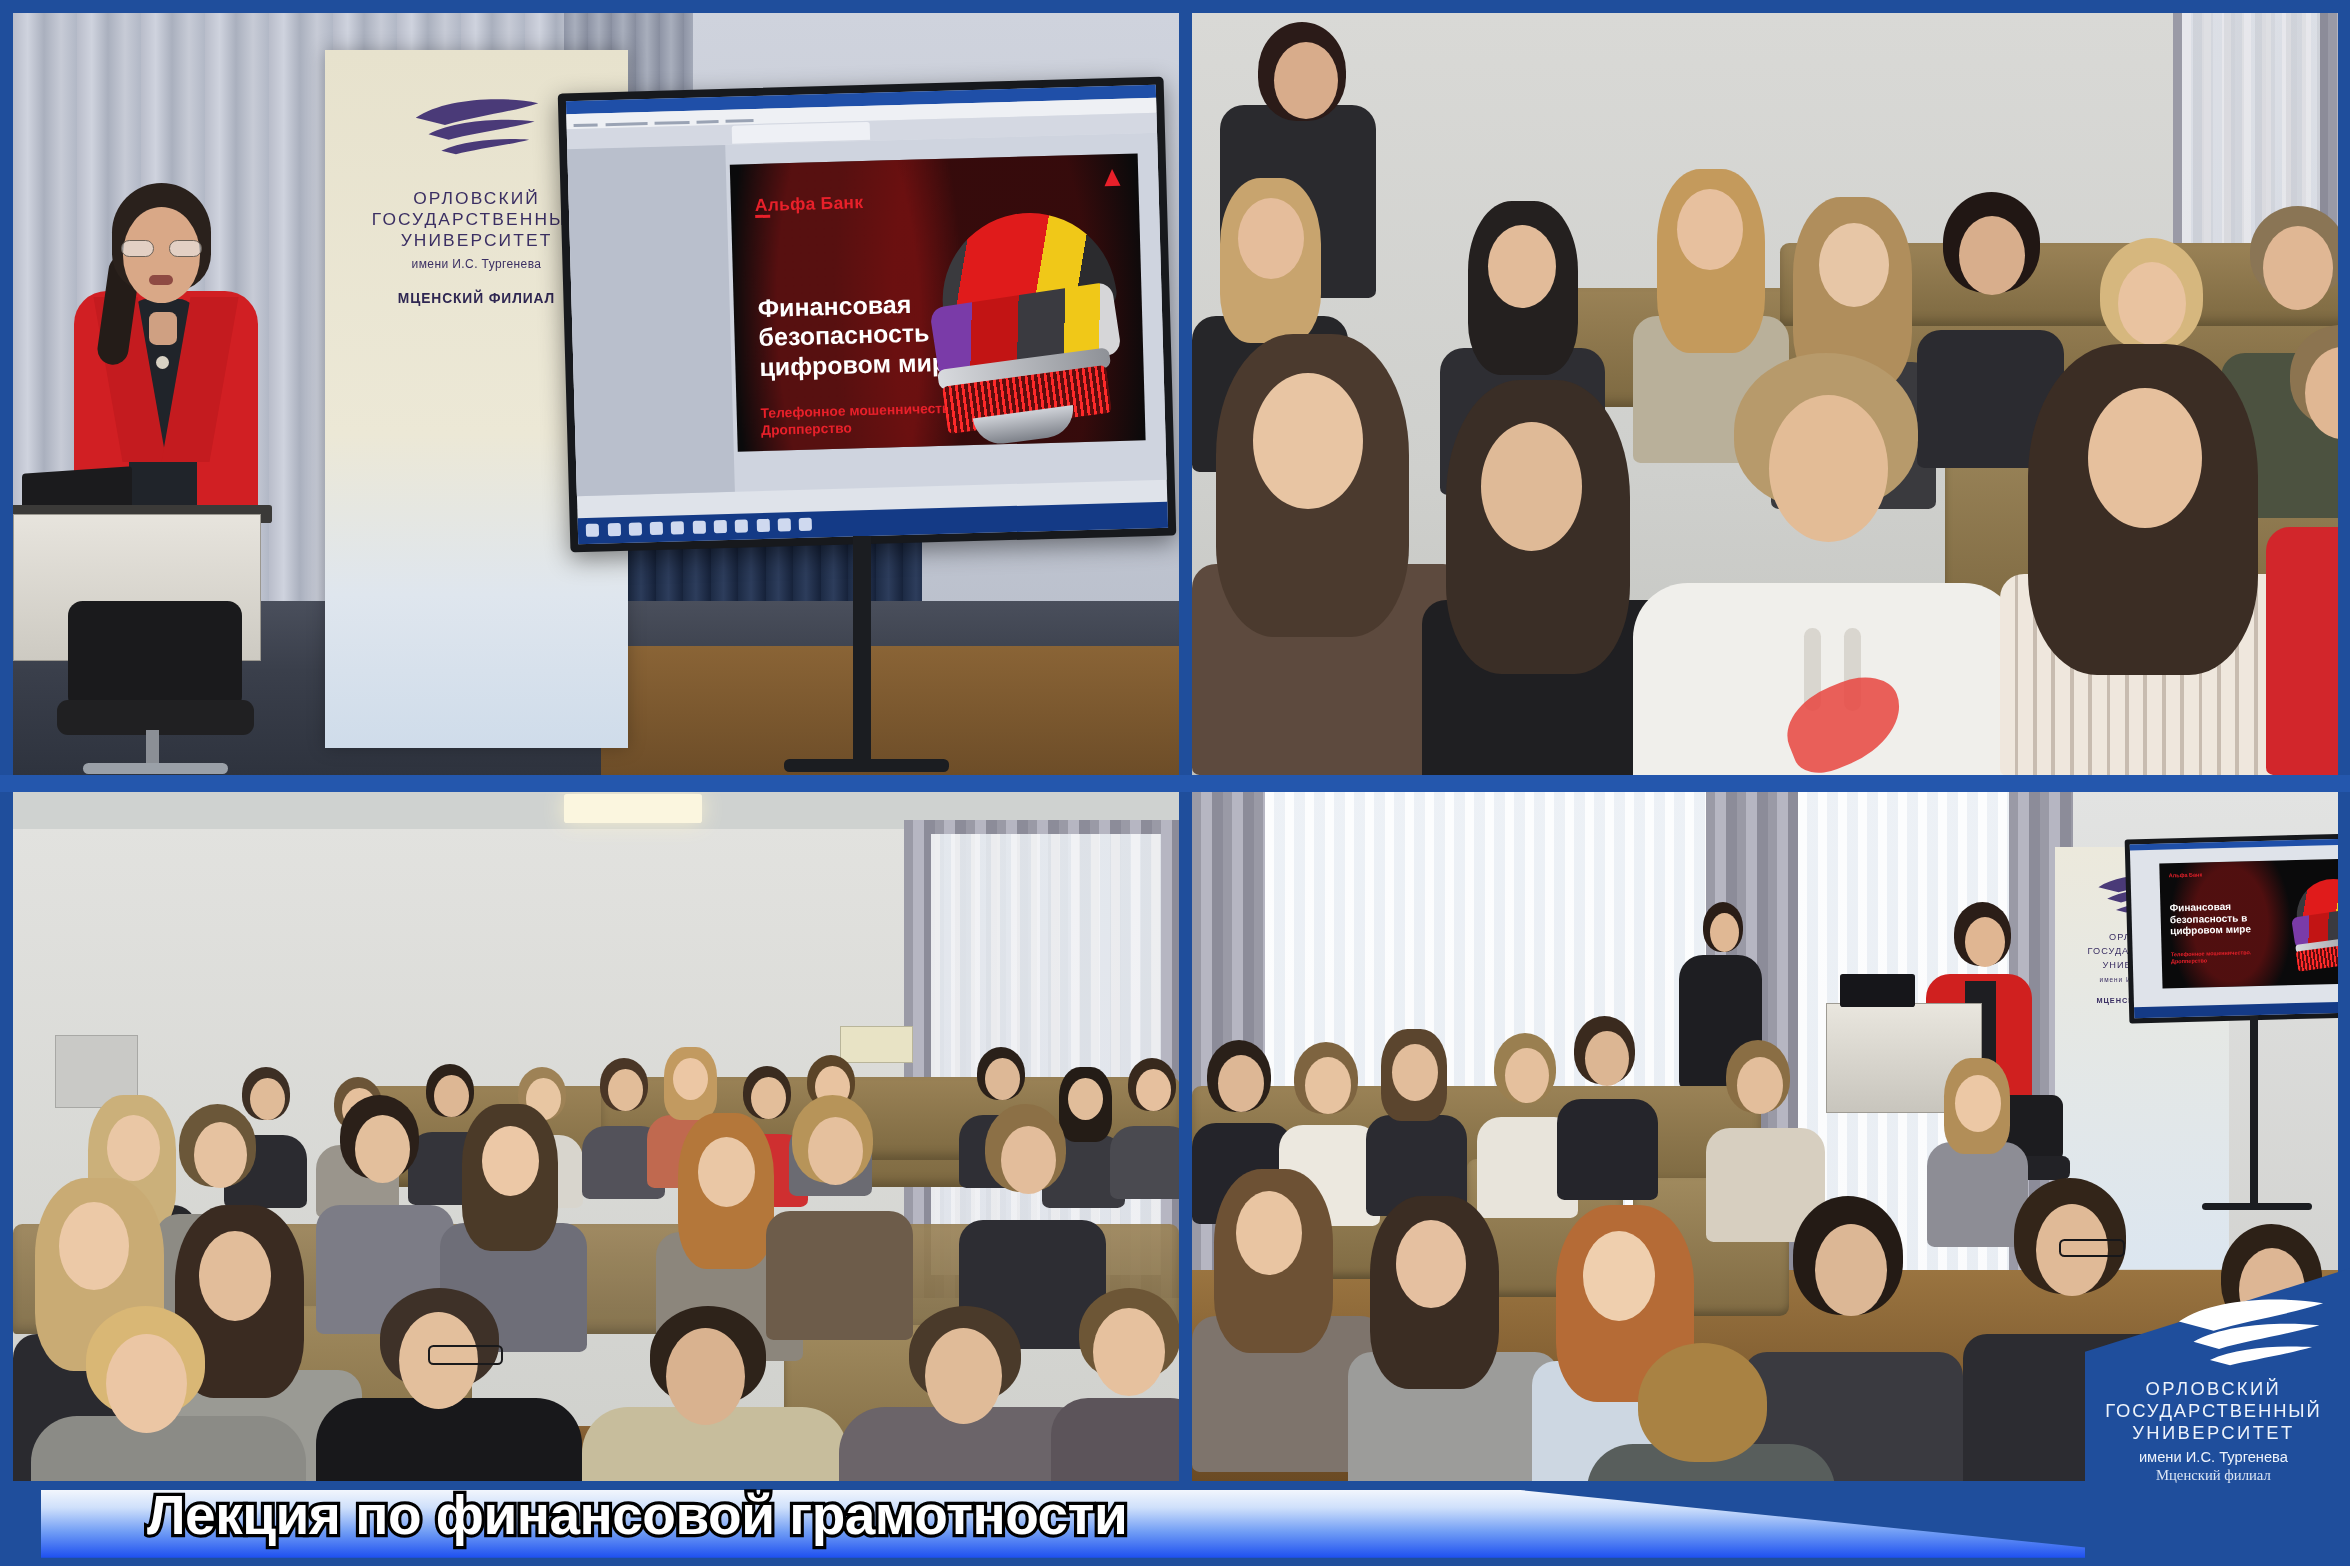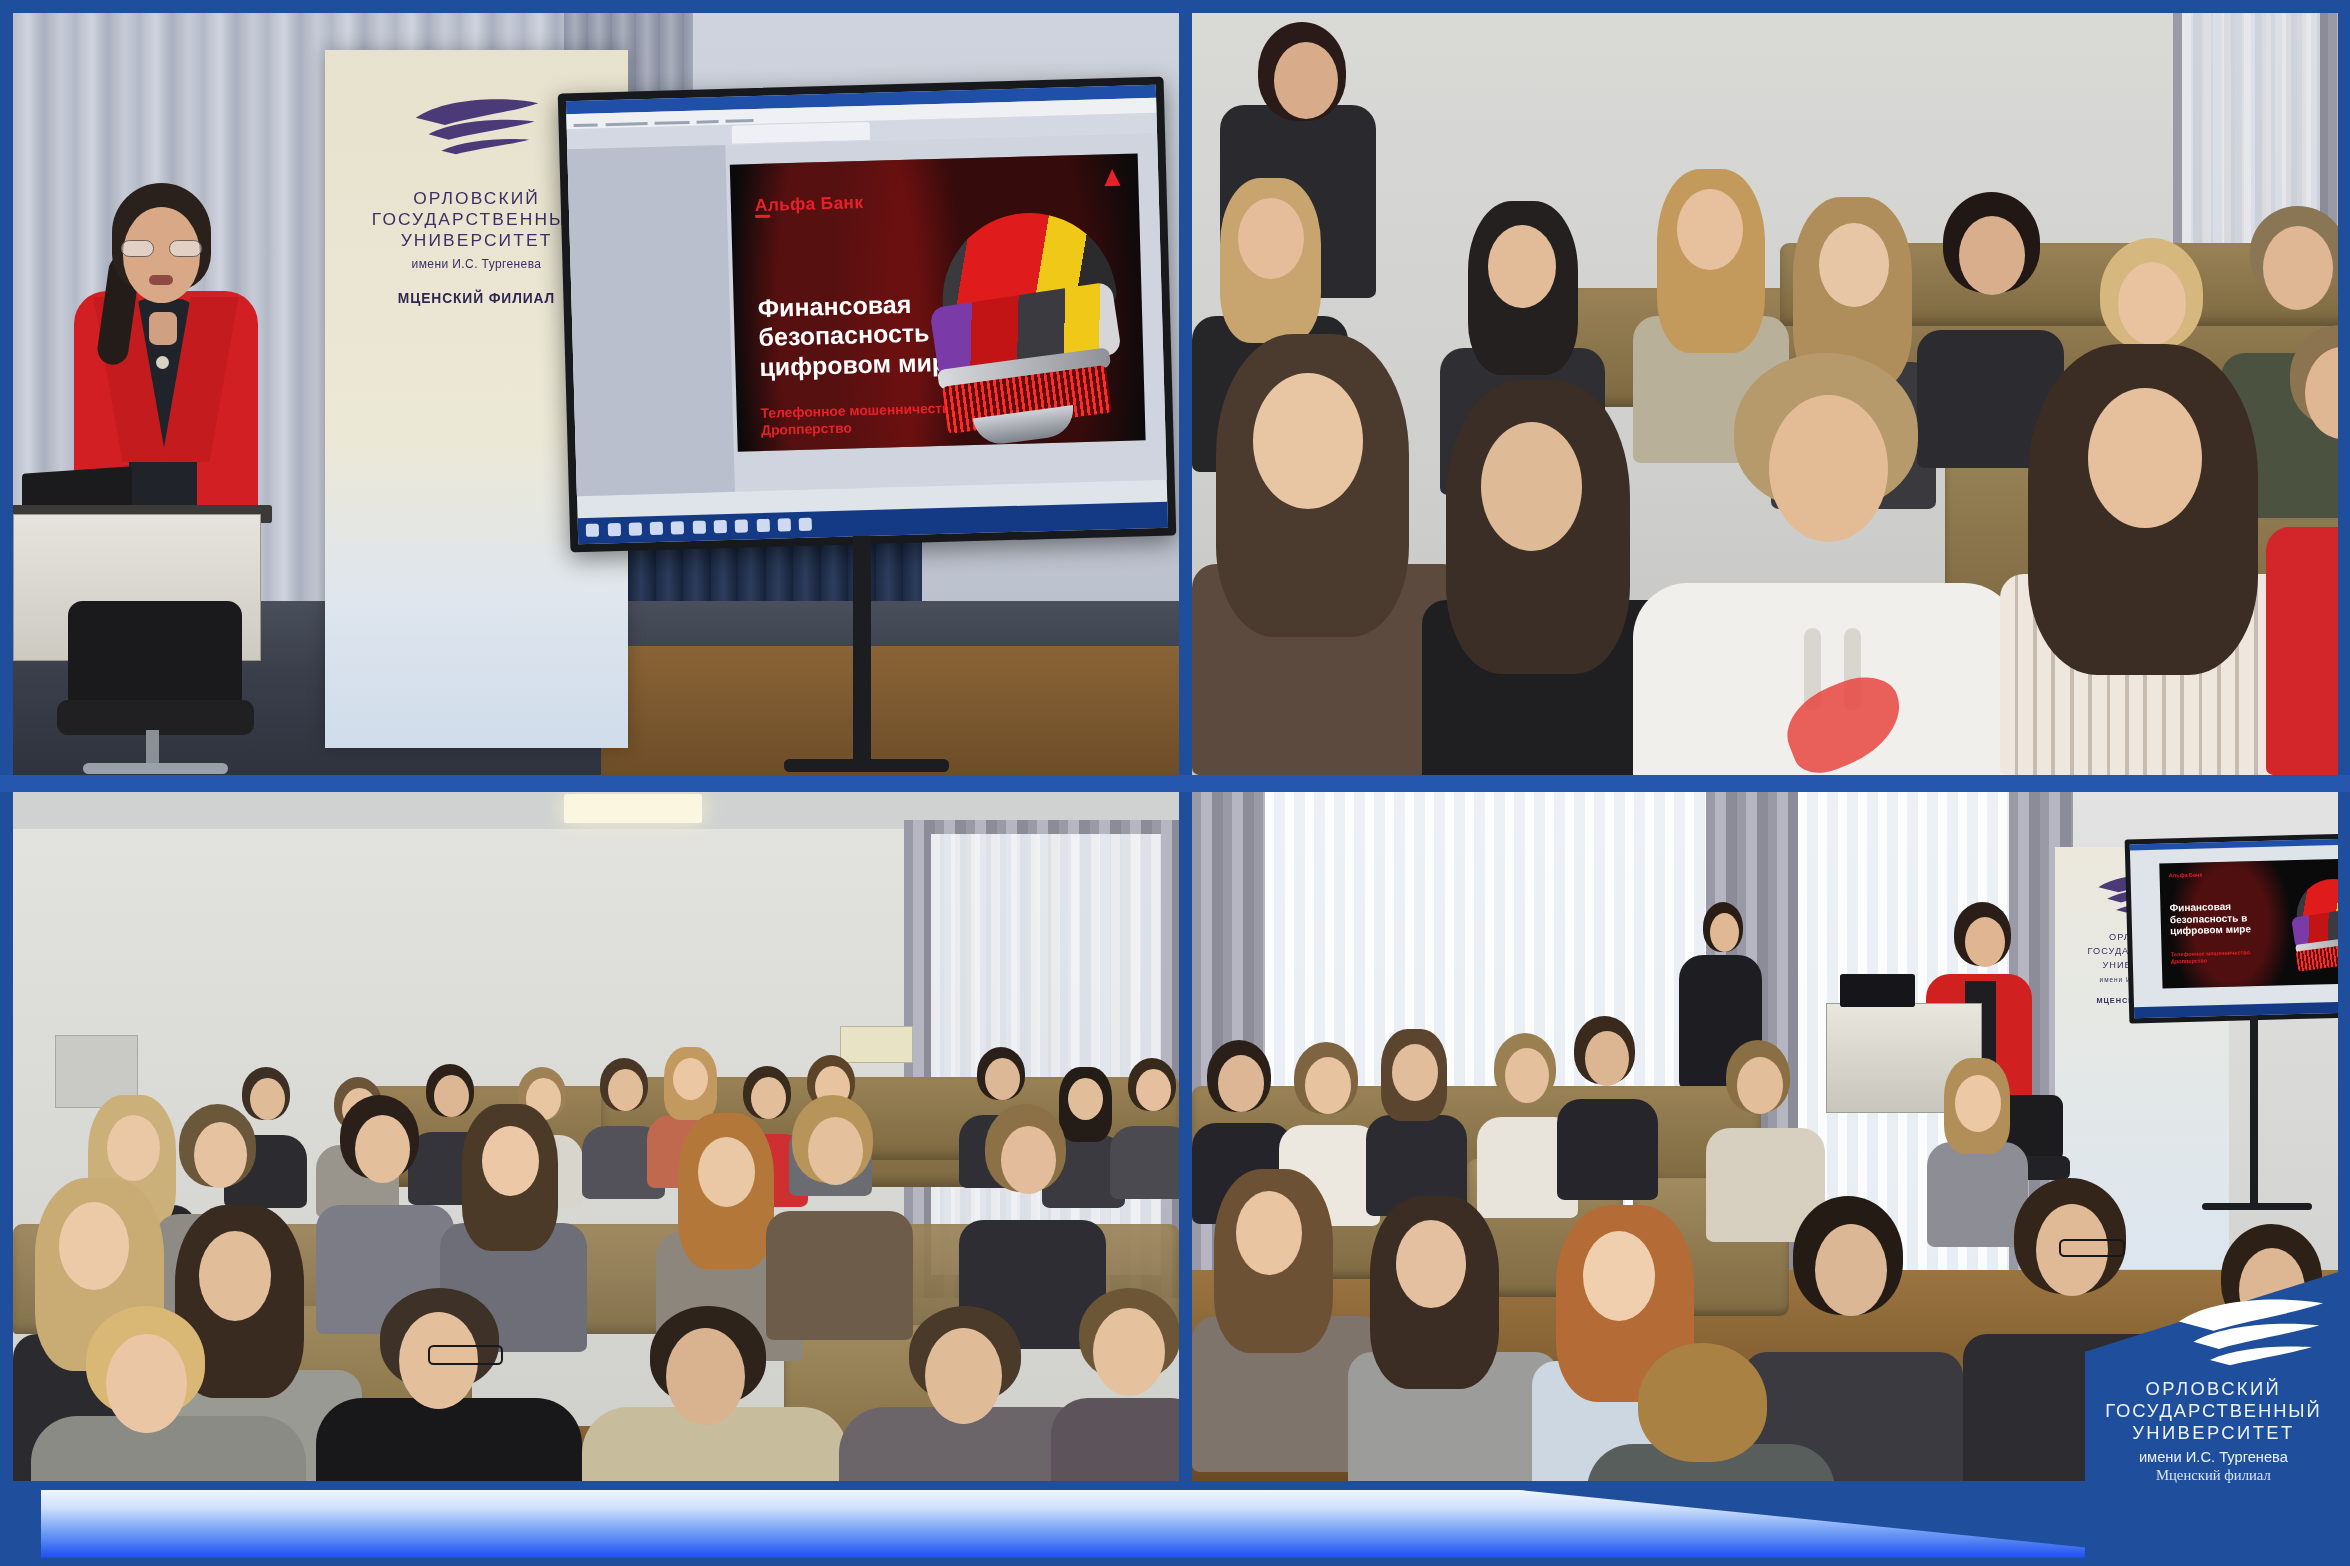--- a/index.html
+++ b/index.html
@@ -609,20 +609,21 @@
   </div>
 
   <div class="frame-t"></div>
   <div class="frame-l"></div>
   <div class="frame-r"></div>
   <div class="divider-v"></div>
   <div class="divider-h"></div>
 
   <div class="bottombar">
     <div class="capband"></div>
+    <div class="captext">Лекция по финансовой грамотности</div>
   </div>
 
   <div class="logocorner">
     <svg class="lc-wing" viewBox="0 0 170 80">
       <path d="M6 28 C44 2 116 0 164 8 C128 20 84 26 44 38 Z" fill="#ffffff"></path>
       <path d="M22 50 C58 30 118 28 160 32 C126 42 84 48 50 58 Z" fill="#ffffff"></path>
       <path d="M40 70 C70 56 118 54 152 56 C124 64 86 70 62 76 Z" fill="#ffffff"></path>
     </svg>
     <div class="lc-text">
       <div class="a">ОРЛОВСКИЙ</div>

